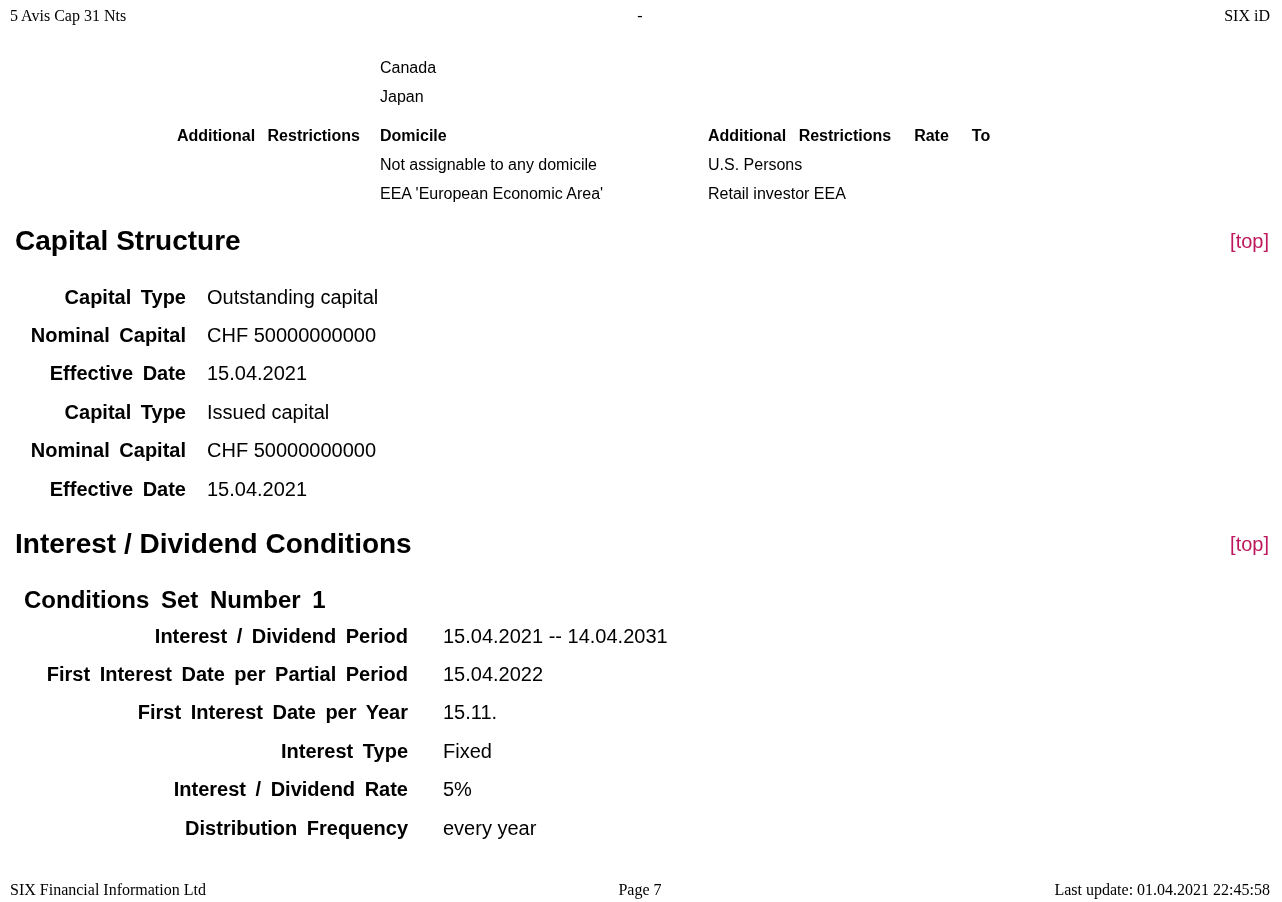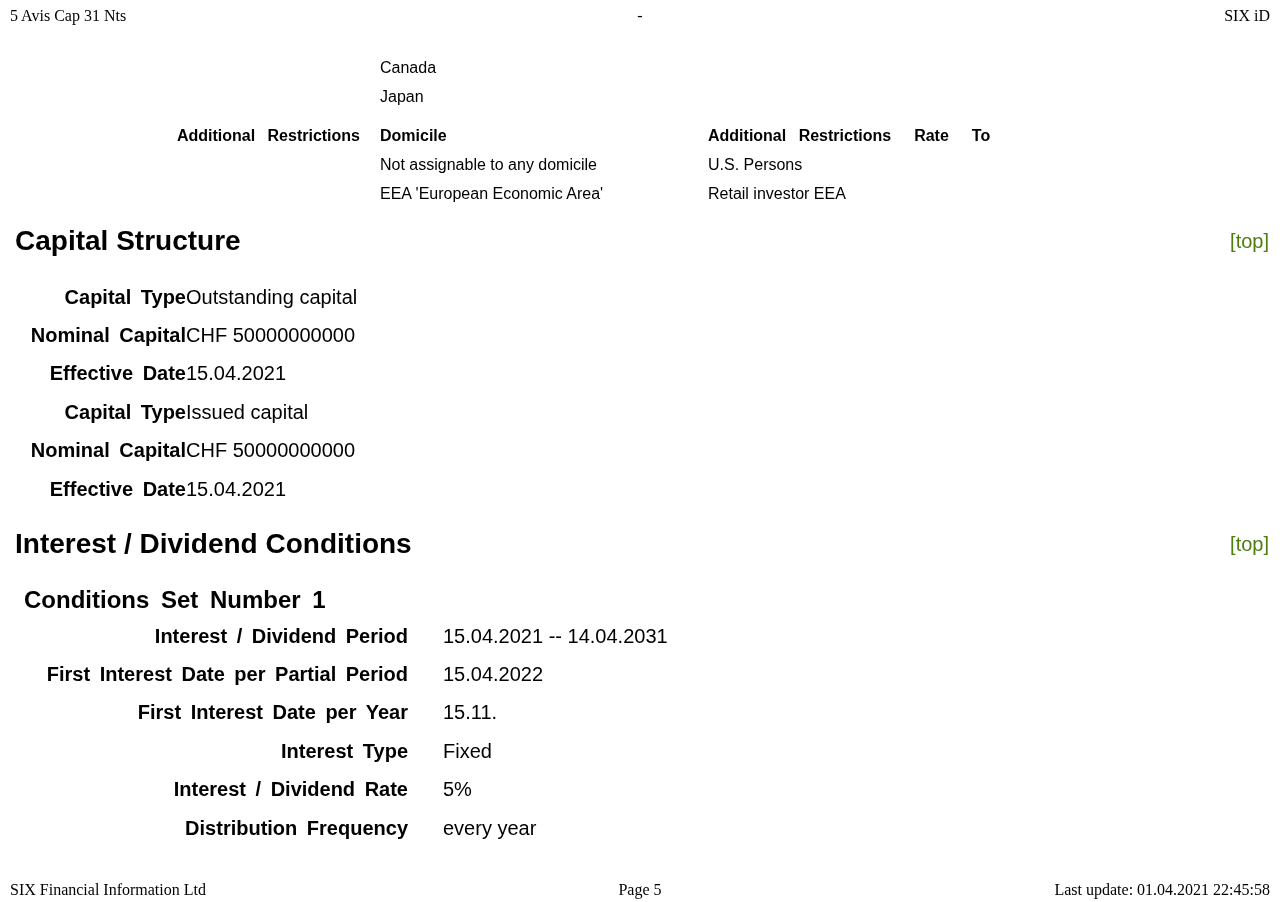--- a/index.html
+++ b/index.html
@@ -45,28 +45,28 @@
     left: 15px;
     font-size: 28px;
     font-weight: 700;
     line-height: 32px;
   }
   .top-link {
     position: absolute;
     right: 13px;
     font-size: 20px;
     line-height: 23px;
-    color: #4d7c0f;
+    color: #be185d;
     text-decoration: none;
     cursor: pointer;
   }
   
   .kv-rows { position: absolute; left: 0; right: 0; }
   .kv-row { display: grid; height: 38.4px; align-items: center; }
-  .cap-rows .kv-row { grid-template-columns: 186px 1fr; }
+  .cap-rows .kv-row { grid-template-columns: 186px 1fr; column-gap: 21px; }
   .int-rows .kv-row { grid-template-columns: 408px 1fr; column-gap: 35px; }
   .kv-label { text-align: right; font-weight: 700; word-spacing: 4px; font-size: 20px; }
   .kv-value { font-size: 20px; }
   .set-title { position: absolute; left: 24px; top: 586px; font-size: 24px; font-weight: 700; word-spacing: 5px; }
 </style>
 </head>
 <body>
 
 <div class="page">
 
@@ -158,17 +158,17 @@
       <span class="kv-value">5%</span>
     </div>
     <div class="kv-row">
       <span class="kv-label">Distribution Frequency</span>
       <span class="kv-value">every year</span>
     </div>
   </div>
 
   <div class="pg-footer">
     <span class="hf-left">SIX Financial Information Ltd</span>
-    <span class="hf-center">Page 5</span>
+    <span class="hf-center">Page 7</span>
     <span class="hf-right">Last update: 01.04.2021 22:45:58</span>
   </div>
 
 </div>
 
 </body></html>

